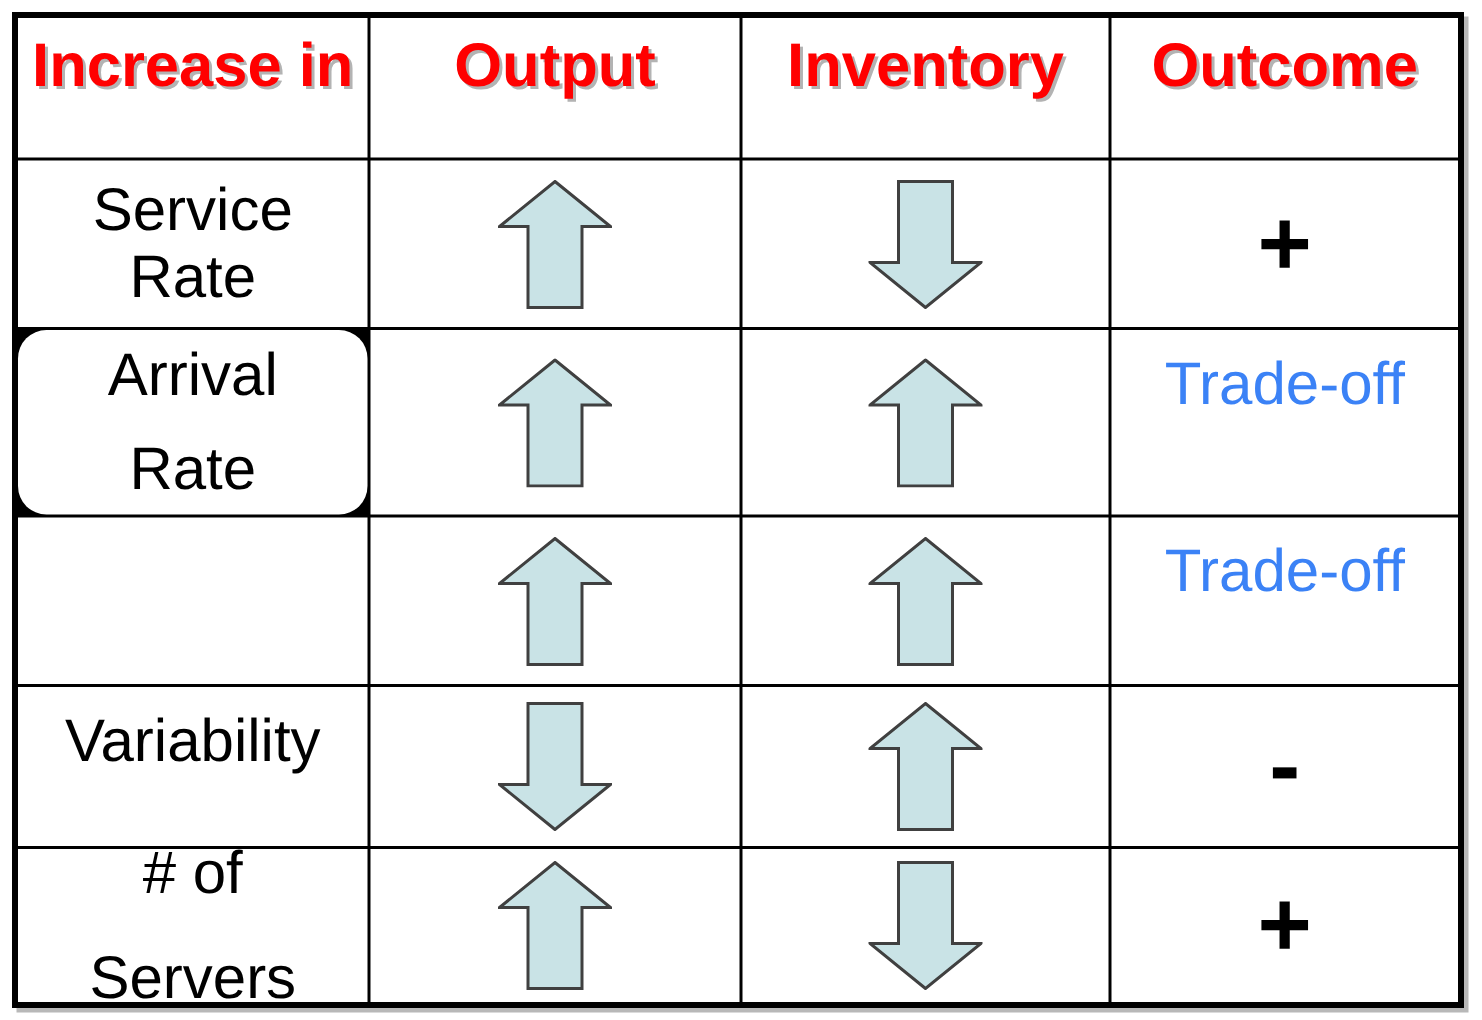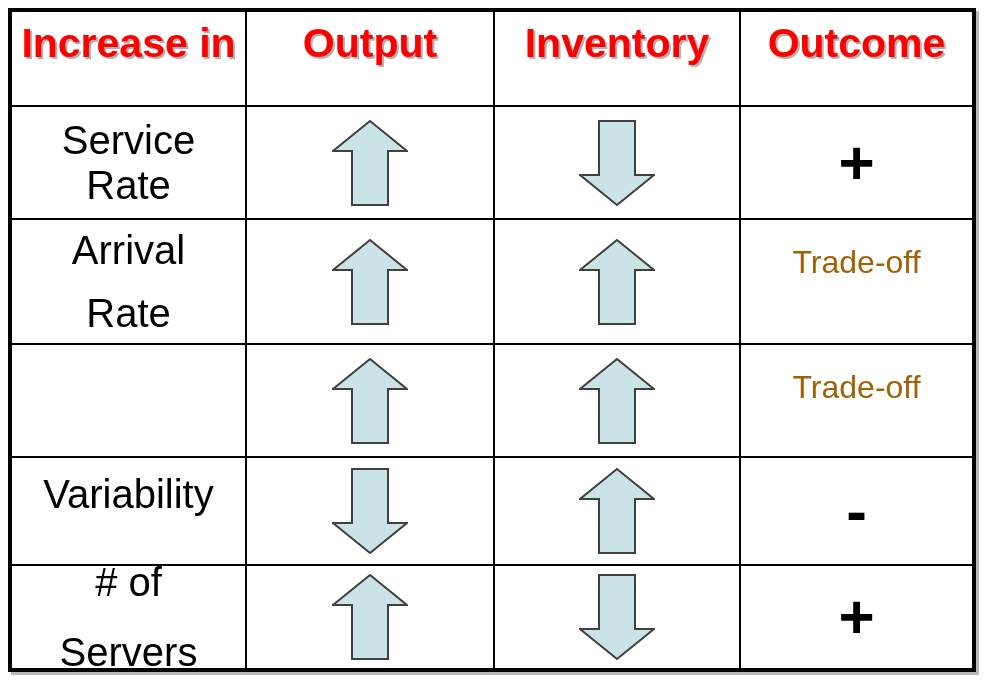--- a/index.html
+++ b/index.html
@@ -23,26 +23,26 @@
     box-shadow:3px 3px 0 #b8b8b8;
   }
   .cell{background:#ffffff;display:flex;align-items:center;justify-content:center;overflow:hidden;}
   .hdr{
     align-items:flex-start;padding-top:8px;
     font-size:41px;font-weight:bold;color:var(--header-red);
     text-shadow:2px 2px 0 #b3b3b3;
     letter-spacing:0px;
   }
   .label-cell{flex-direction:column;font-size:40px;color:#000;line-height:1.12;text-align:left;}
-  .gap-lg{row-gap:18px;}
+  .gap-lg{row-gap:18px;border-radius:19px;}
   .gap-sm{row-gap:25px;}
   .top-align{justify-content:flex-start;padding-top:14px;}
   .arrow-cell svg{display:block;}
   .arrow-cell svg.down{transform:rotate(180deg);}
-  .outcome-word{font-size:32px;color:#a16207;align-items:flex-start;padding-top:24px;}
+  .outcome-word{font-size:40px;color:#3b82f6;align-items:flex-start;padding-top:14px;}
   .outcome-sign{font-size:62px;font-weight:bold;color:#000;line-height:1;}
 </style>
 </head>
 <body>
 
 <div class="slide">
   <div class="tbl">
 
     <div class="cell hdr">Increase in</div>
     <div class="cell hdr">Output</div>

